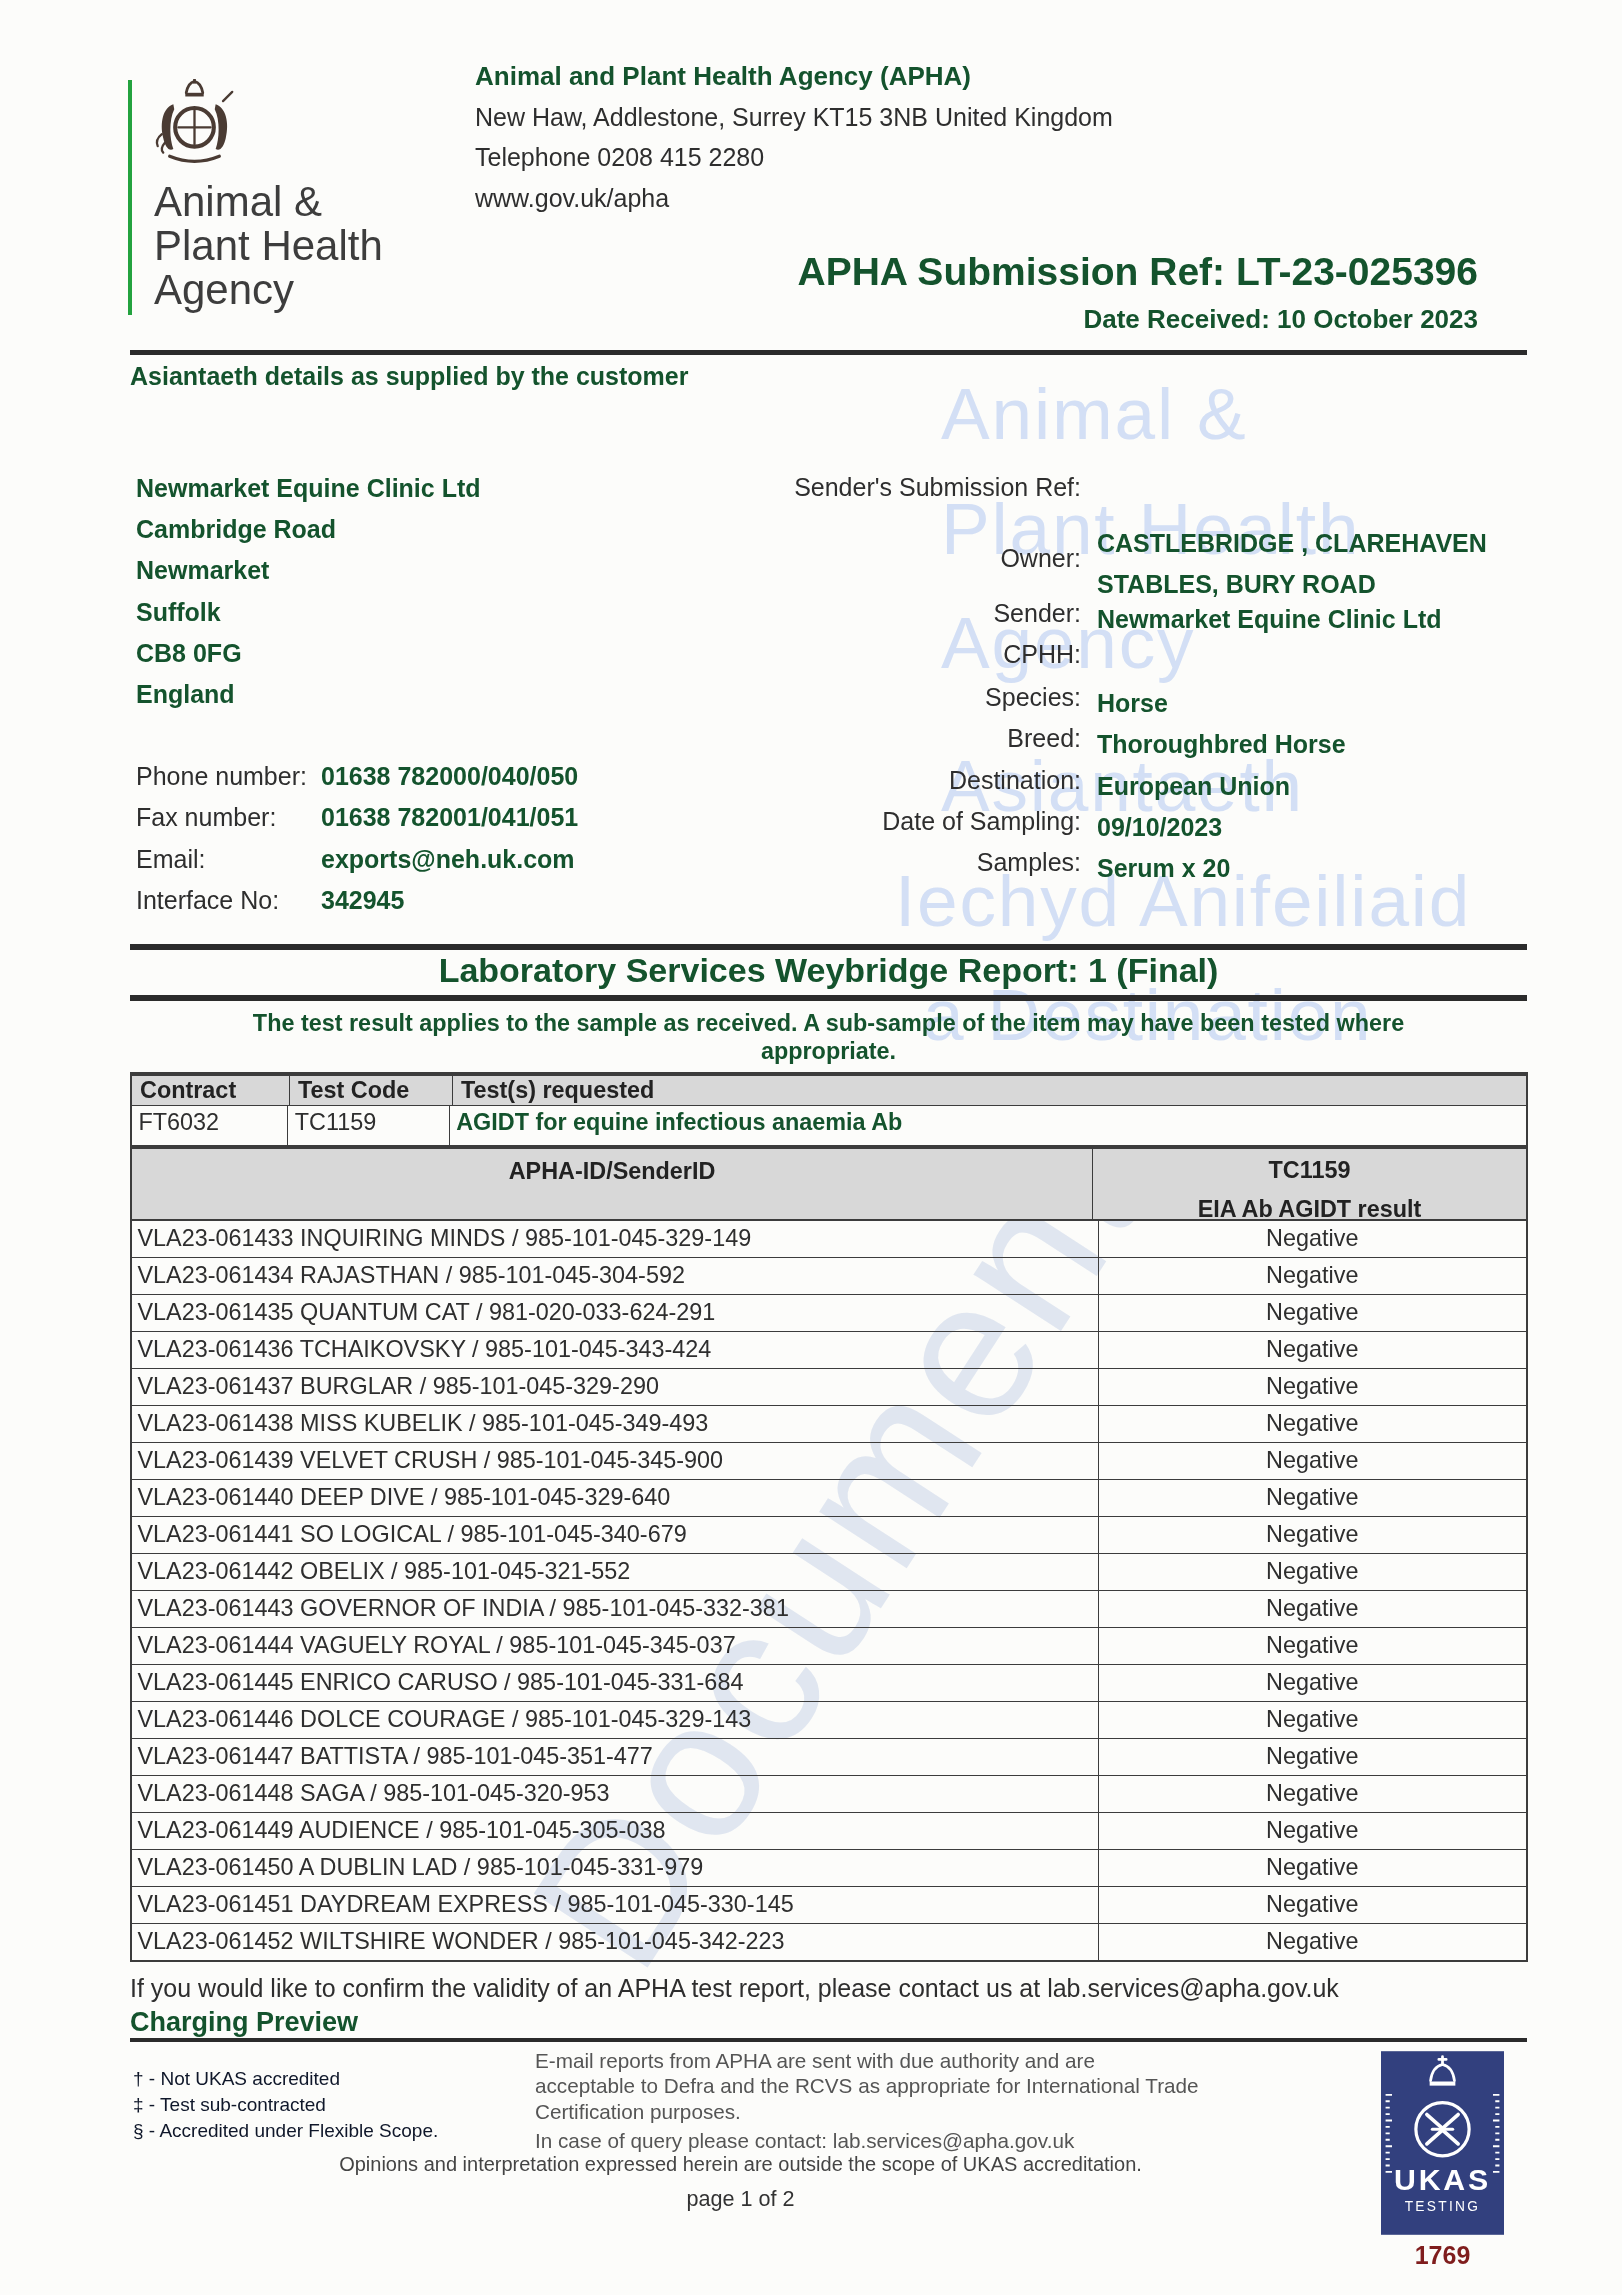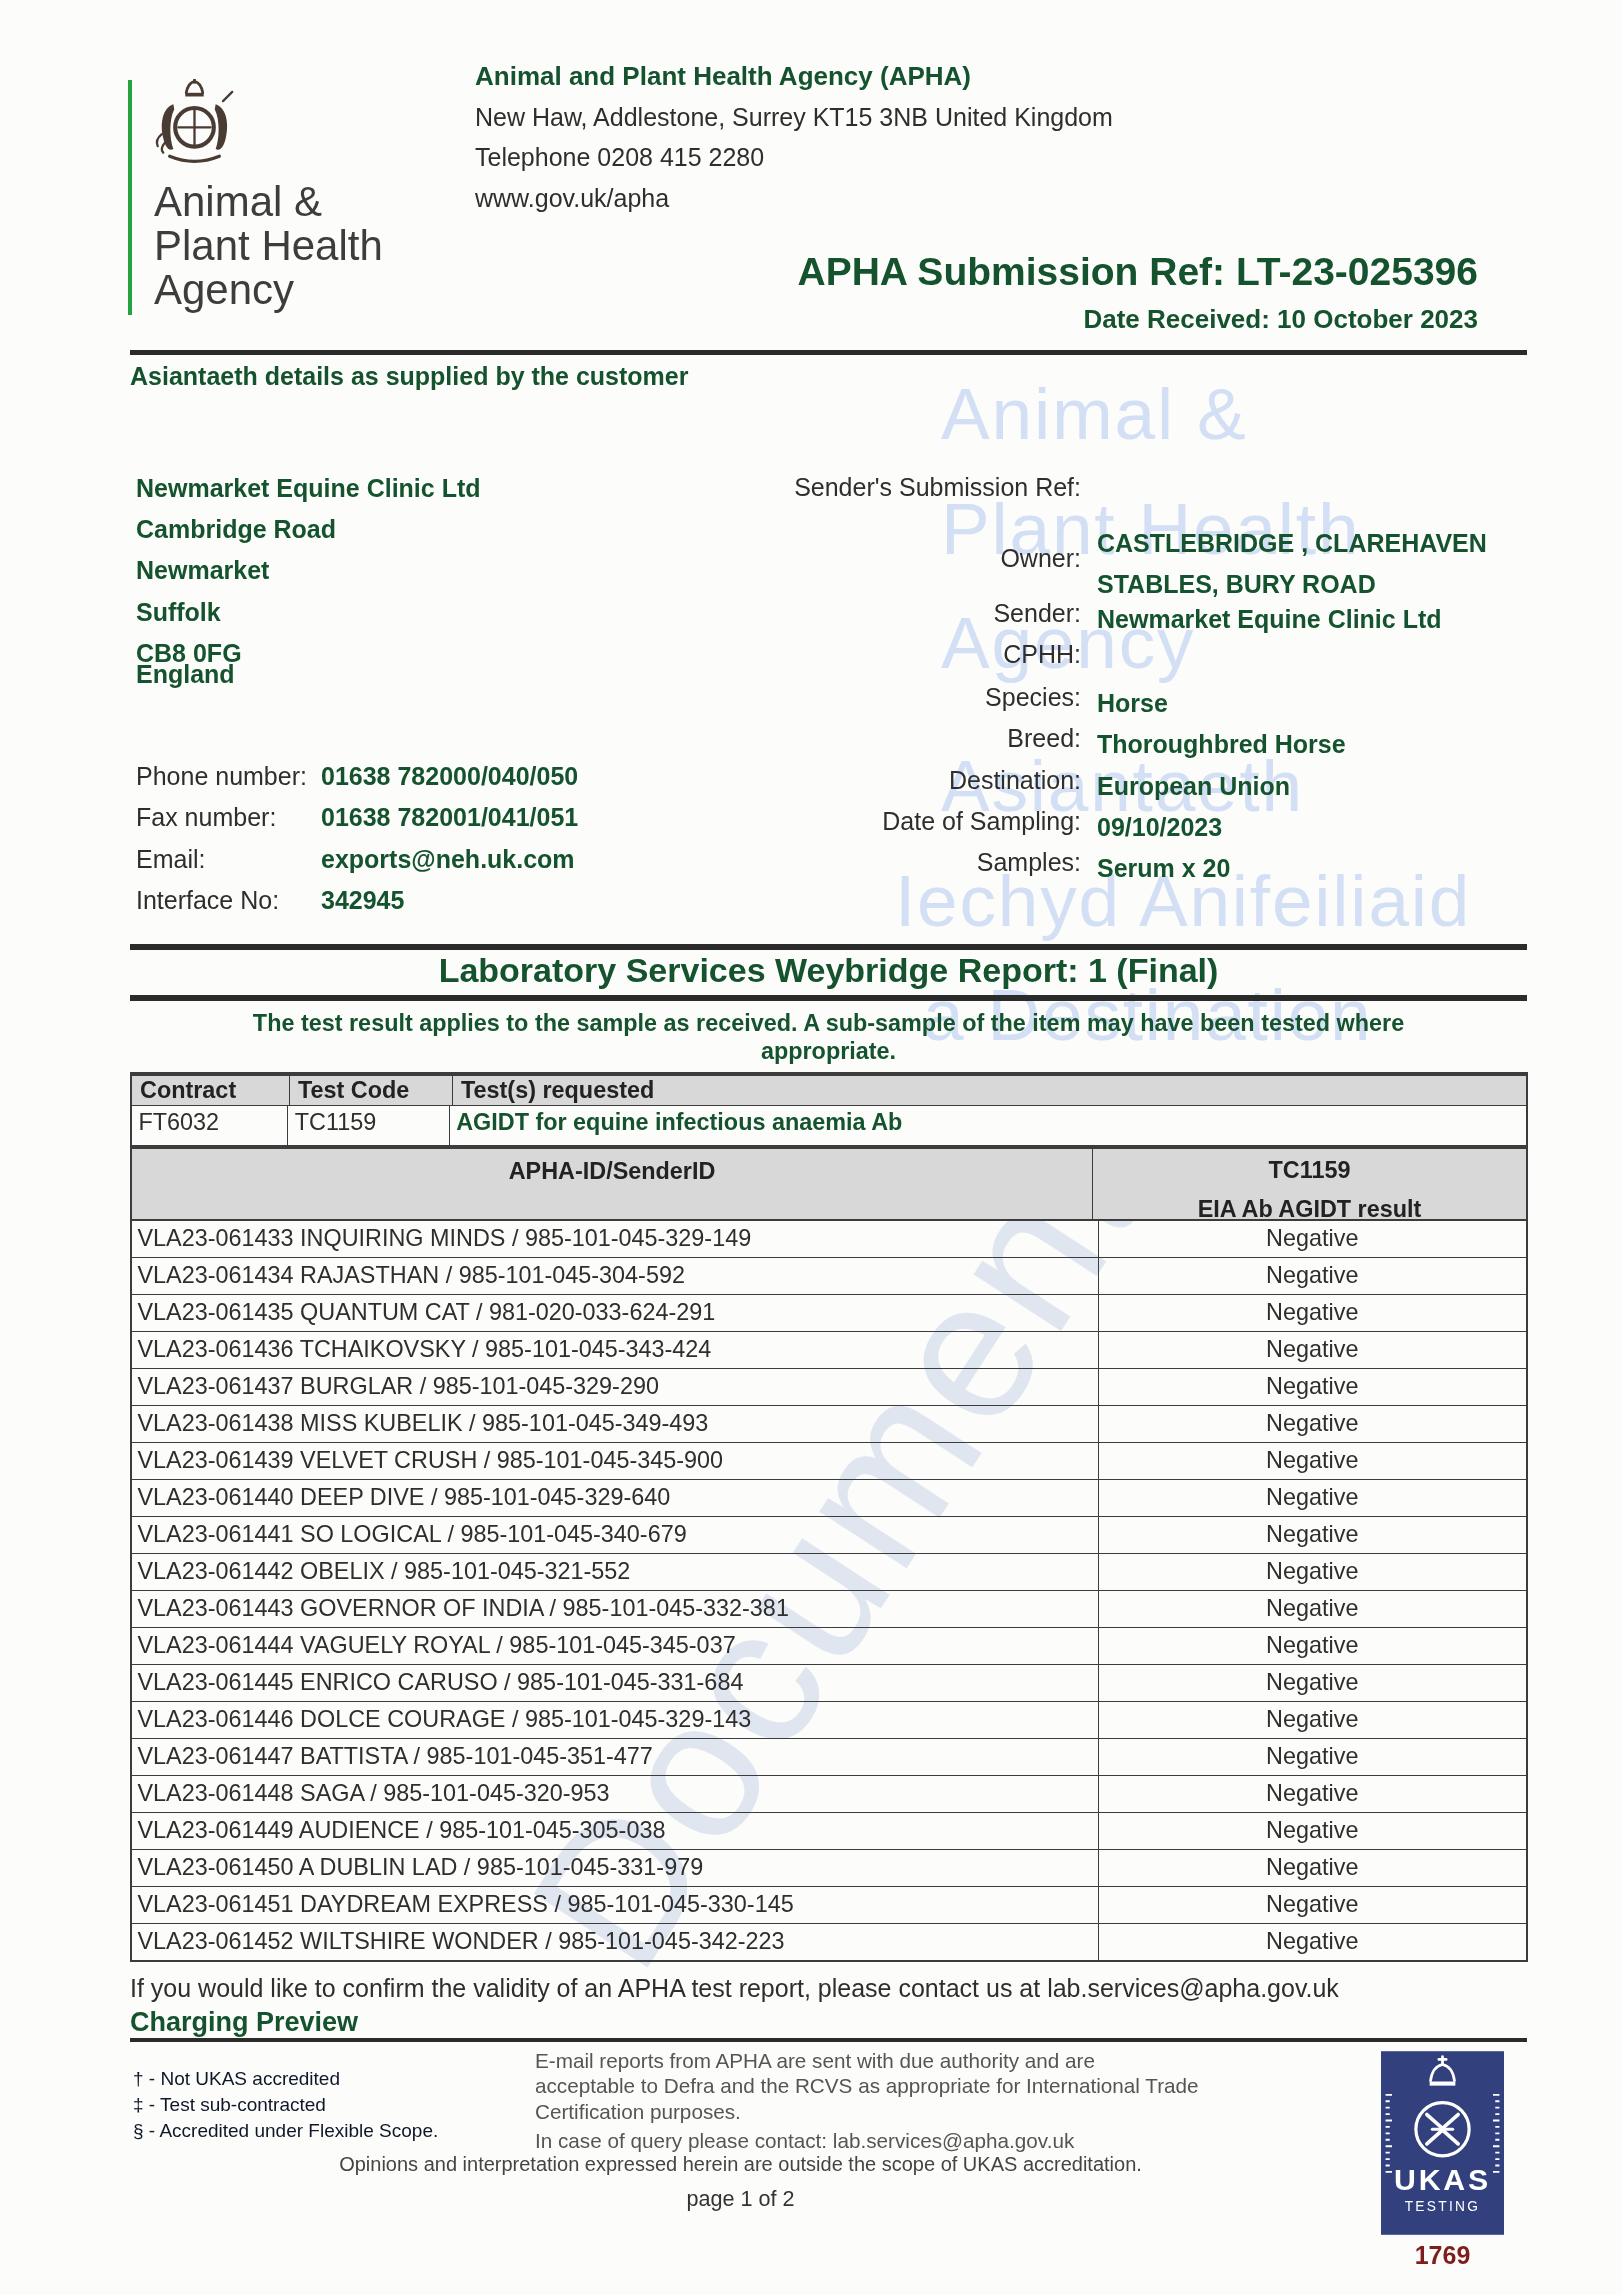--- a/index.html
+++ b/index.html
@@ -116,21 +116,21 @@
     <div class="abs date-rec b">Date Received: 10 October 2023</div>
 
     <div class="rule" style="top:350px;height:4.6px;"></div>
     <div class="abs section-h b">Asiantaeth details as supplied by the customer</div>
 
     <div class="abs addr b" style="top:474px;">Newmarket Equine Clinic Ltd</div>
     <div class="abs addr b" style="top:515px;">Cambridge Road</div>
     <div class="abs addr b" style="top:556px;">Newmarket</div>
     <div class="abs addr b" style="top:598px;">Suffolk</div>
     <div class="abs addr b" style="top:639px;">CB8 0FG</div>
-    <div class="abs addr b" style="top:660px;">England</div>
+    <div class="abs addr b" style="top:680px;">England</div>
 
     <div class="abs contact-label" style="top:762px;">Phone number:</div>
     <div class="abs contact-value b" style="top:762px;">01638 782000/040/050</div>
     <div class="abs contact-label" style="top:803px;">Fax number:</div>
     <div class="abs contact-value b" style="top:803px;">01638 782001/041/051</div>
     <div class="abs contact-label" style="top:845px;">Email:</div>
     <div class="abs contact-value b" style="top:845px;">exports@neh.uk.com</div>
     <div class="abs contact-label" style="top:886px;">Interface No:</div>
     <div class="abs contact-value b" style="top:886px;">342945</div>
 

